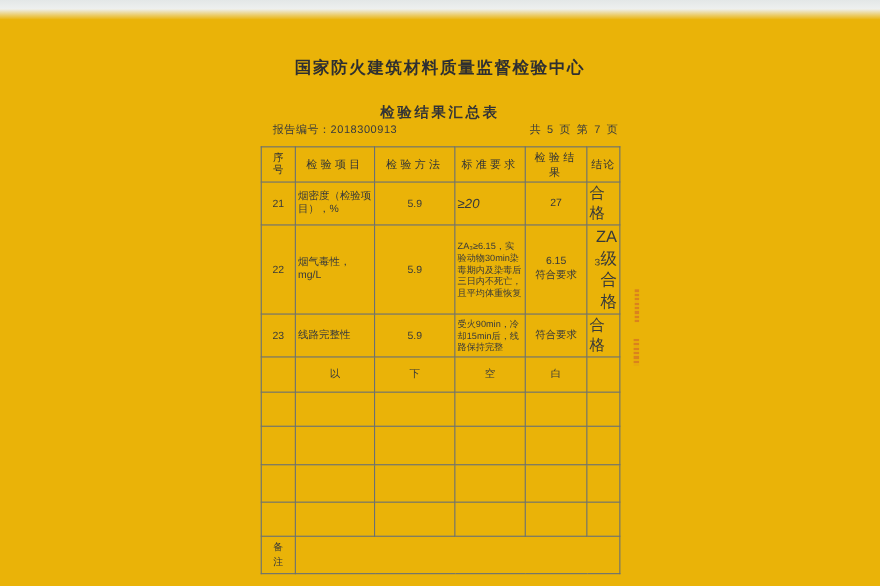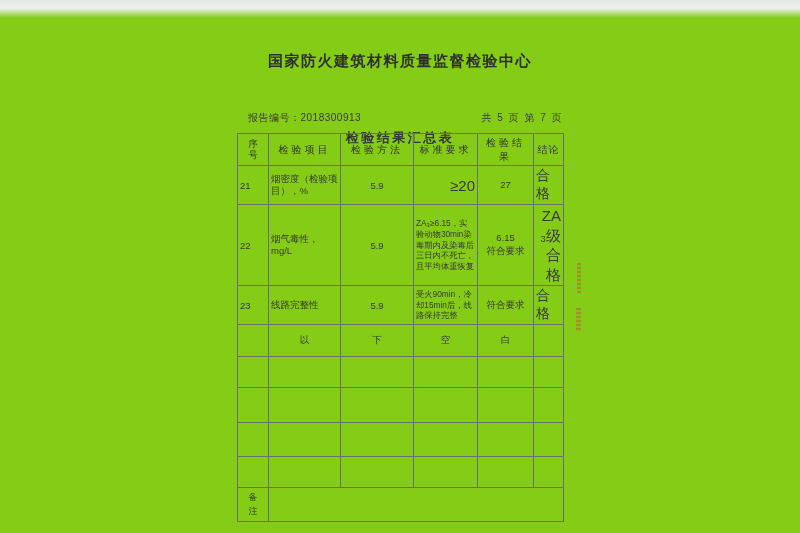--- a/index.html
+++ b/index.html
@@ -4,35 +4,35 @@
 <style>
   html,body{margin:0;padding:0;}
   body{
     width:800px;height:533px;
     font-family:"Liberation Sans", sans-serif;
     background:#ffffff;
     overflow:hidden;
   }
   .sheet{
     position:relative;width:800px;height:533px;
-    background:#84cc16;
+    background:#eab308;
   }
   .scan-top-shade{
     position:absolute;left:0;top:0;width:800px;height:18px;
     background:linear-gradient(to bottom,#e3e7e7 0%,#eef0ef 45%,rgba(252,252,251,0) 100%);
   }
   .org-title{
     position:absolute;left:0;top:52px;width:800px;
     text-align:center;font-size:15px;font-weight:bold;
     letter-spacing:1.5px;color:#2e2f31;
   }
   .doc-title{
     position:absolute;left:0;top:93px;width:800px;
     text-align:center;font-size:13px;font-weight:bold;
-    letter-spacing:2.5px;color:#333436;margin-top:36px;
+    letter-spacing:2.5px;color:#333436;
   }
   .meta-row{
     position:absolute;left:237px;top:111px;width:326px;
     display:flex;justify-content:space-between;align-items:baseline;
     font-size:10px;color:#393b3d;
   }
   .report-no{padding-left:11px;letter-spacing:0.5px;}
   .pagination{letter-spacing:1.5px;}
   table.results{
     position:absolute;left:237px;top:133px;width:326px;
@@ -42,24 +42,24 @@
   table.results td,table.results th{
     border:1px solid #697074;
     padding:1px 2px;
     font-weight:normal;
     vertical-align:middle;
     overflow:hidden;
   }
   table.results{border:1px solid #575d61;}
   th.hdr{font-size:10px;font-weight:600;letter-spacing:3px;text-align:center;color:#323436;}
   th.hdr-no{font-size:9.5px;font-weight:600;letter-spacing:0;line-height:1.15;text-align:center;white-space:pre-line;color:#323436;}
-  td.c-no{font-size:9.5px;text-align:left;}
+  td.c-no{font-size:9.5px;text-align:center;}
   td.c-item{font-size:9.5px;text-align:left;line-height:1.3;padding:2px 3px;}
   td.c-method{font-size:9.5px;text-align:center;}
-  td.c-req{font-size:15px;text-align:right;}
+  td.c-req{font-size:12px;text-align:left;font-style:italic;}
   td.c-req-long{font-size:8.3px;text-align:left;line-height:1.3;padding:2px 3px;}
   td.c-result{font-size:9.5px;text-align:center;white-space:pre-line;line-height:1.35;}
   td.c-concl{font-size:14px;}
   td.c-concl-wrap{font-size:15px;text-align:right;line-height:1.3;padding:2px 2px;word-break:break-all;}
   td.c-blank{font-size:9.5px;text-align:center;}
   td.c-remark{font-size:9px;text-align:center;white-space:pre-line;line-height:1.5;}
   .red-artifact{
     position:absolute;opacity:.45;filter:blur(.4px);
     background:repeating-linear-gradient(to bottom,rgba(195,60,60,.9) 0 2px,rgba(195,60,60,.15) 2px 4px);
   }

